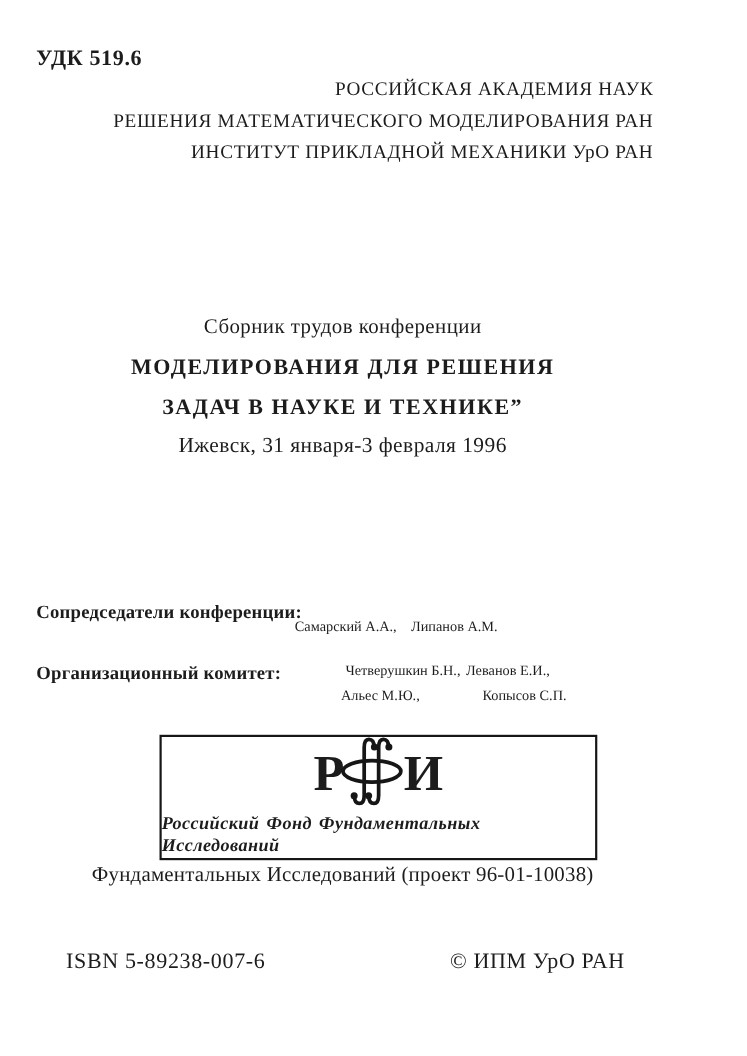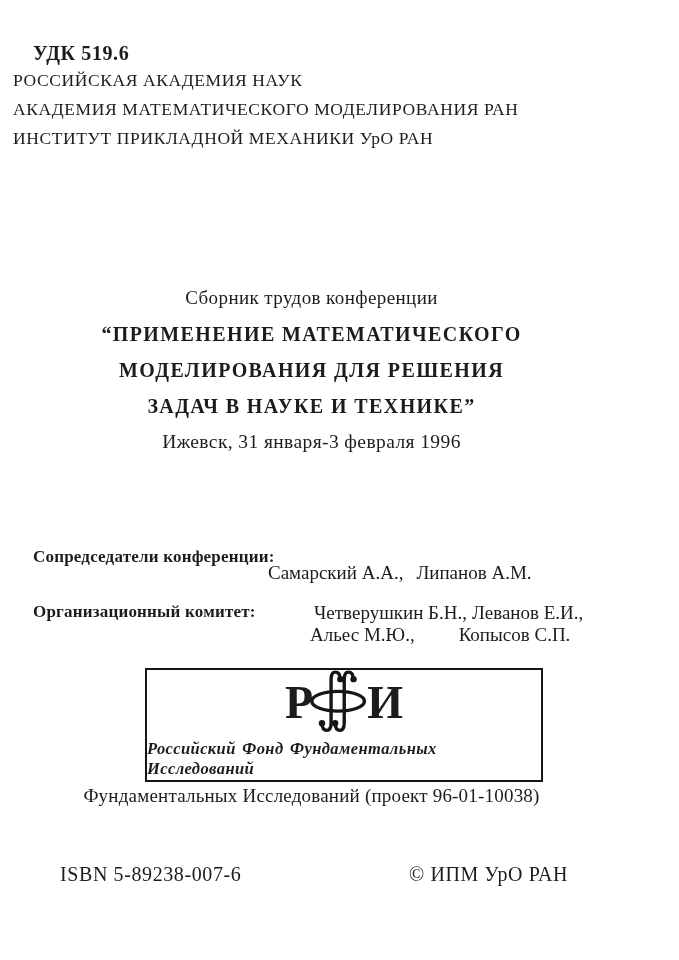--- a/index.html
+++ b/index.html
@@ -20,20 +20,21 @@
 
   .udk {
     left: 33px; top: 42px;
     font-size: 20px;
     font-weight: bold;
     letter-spacing: 0.6px;
   }
 
   .institutions {
     left: 0; right: 29px; top: 66px;
+    text-align: right;
     font-size: 17.5px;
     line-height: 29px;
     letter-spacing: 0.6px;
     padding-left: 13px;
   }
 
   .title-block {
     left: 0; right: 0; top: 280px;
     text-align: center;
     line-height: 36px;
@@ -41,29 +42,29 @@
   .series-line { font-size: 19px; letter-spacing: 0.4px; }
   .title-line  { font-size: 20px; font-weight: bold; letter-spacing: 1.4px; }
   .acronym    { font-size: 20px; font-weight: bold; letter-spacing: 0.6px; }
   .venue-date { font-size: 19.5px; letter-spacing: 0.4px; }
 
   .committee-label {
     font-size: 17px;
     font-weight: bold;
     letter-spacing: 0.2px;
   }
-  .committee-names { font-size: 19px; white-space: nowrap; }
+  .committee-names { font-size: 13px; white-space: nowrap; }
   .cochairs-label  { left: 33px;  top: 547px; }
   .cochairs-names  { left: 268px; top: 562px; }
   .cochairs-names .name2 { margin-left: 13px; }
   .org-label       { left: 33px;  top: 602px; }
   .org-names-1     { left: 314px; top: 602px; }
   .org-names-1 .name2 { margin-left: 5px; }
   .org-names-2     { left: 310px; top: 624px; }
-  .org-names-2 .name2 { margin-left: 44px; }
+  .org-names-2 .name2 { margin-left: 57px; }
 
   .logo-box {
     left: 145px; top: 668px;
     width: 398px; height: 114px;
     border: 2px solid #161616;
     box-sizing: border-box;
     display: flex;
     flex-direction: column;
     align-items: center;
     justify-content: center;
@@ -114,27 +115,26 @@
 </style>
 </head>
 <body>
 
 <div class="page">
 
   <div class="abs udk">УДК 519.6</div>
 
   <div class="abs institutions">
     <div>РОССИЙСКАЯ АКАДЕМИЯ НАУК</div>
-    <div>АКАДЕМИЯ МАТЕМАТИЧЕСКОГО МОДЕЛИРОВАНИЯ РАН</div>
+    <div>РЕШЕНИЯ МАТЕМАТИЧЕСКОГО МОДЕЛИРОВАНИЯ РАН</div>
     <div>ИНСТИТУТ ПРИКЛАДНОЙ МЕХАНИКИ УрО РАН</div>
   </div>
 
   <div class="abs title-block">
     <div class="series-line">Сборник трудов конференции</div>
-    <div class="title-line">“ПРИМЕНЕНИЕ МАТЕМАТИЧЕСКОГО</div>
     <div class="title-line">МОДЕЛИРОВАНИЯ ДЛЯ РЕШЕНИЯ</div>
     <div class="title-line">ЗАДАЧ В НАУКЕ И ТЕХНИКЕ”</div>
     <div class="venue-date">Ижевск, 31 января-3 февраля 1996</div>
   </div>
 
   <div class="abs committee-label cochairs-label">Сопредседатели конференции:</div>
   <div class="abs committee-names cochairs-names">
     <span class="name1">Самарский А.А.,</span><span class="name2">Липанов А.М.</span>
   </div>
 

